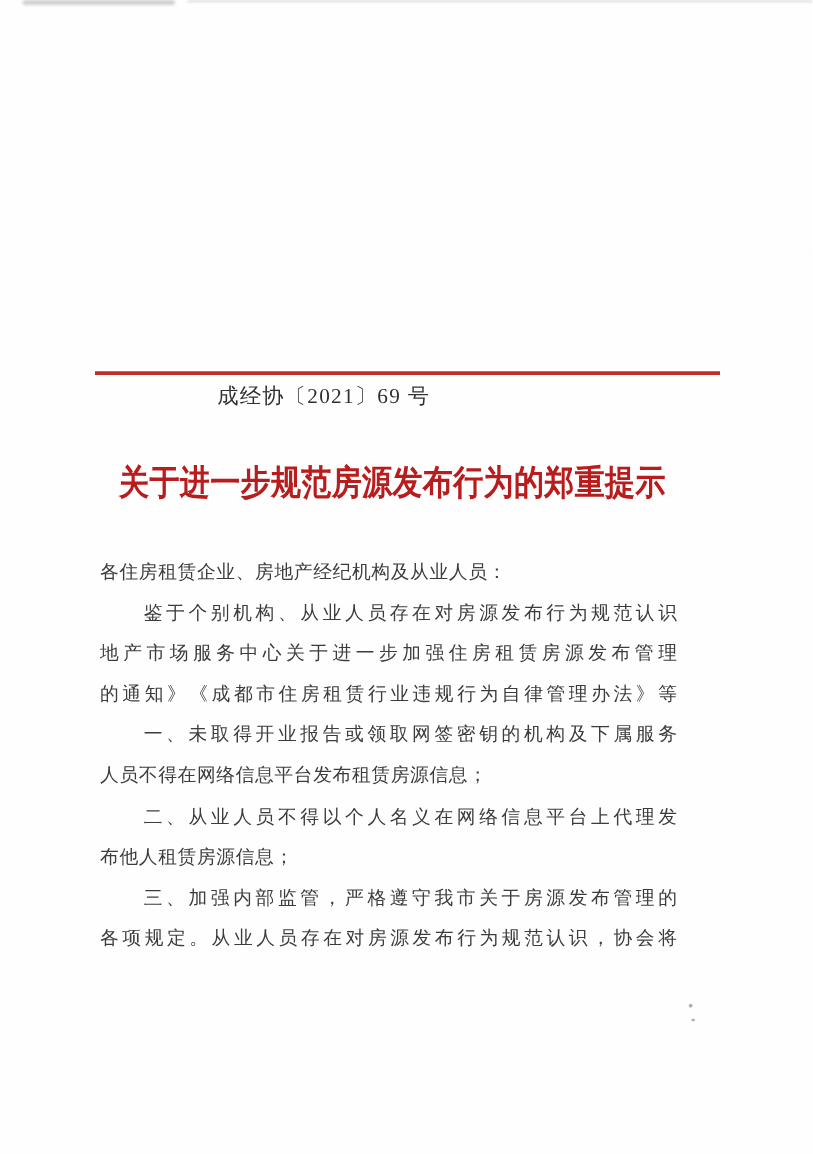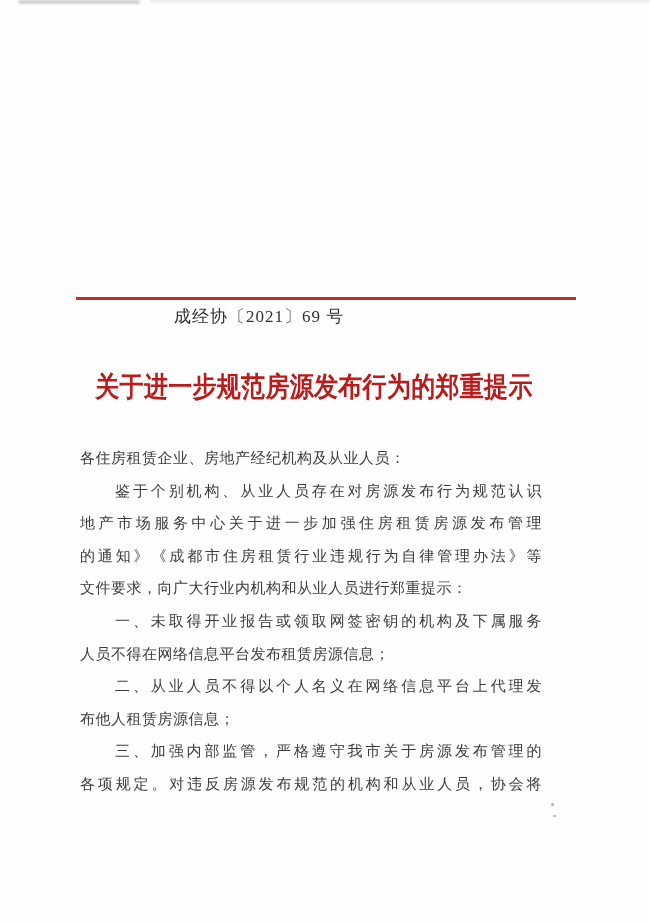--- a/index.html
+++ b/index.html
@@ -119,22 +119,21 @@
 
   <div class="doc-title">
     <span class="stretch-wrap">关于进一步规范房源发布行为的郑重提示</span>
   </div>
 
   <div class="body-text" style="color: rgb(60, 60, 60);">
       <div class="bline">各住房租赁企业、房地产经纪机构及从业人员：</div>
       <div class="bline indent stretch">鉴于个别机构、从业人员存在对房源发布行为规范认识</div>
       <div class="bline stretch">地产市场服务中心关于进一步加强住房租赁房源发布管理</div>
       <div class="bline stretch">的通知》《成都市住房租赁行业违规行为自律管理办法》等</div>
-      <div class="bline">文件要求，向广大行业内机构和从业人员进行郑重提示：</div>
       <div class="bline indent stretch">一、未取得开业报告或领取网签密钥的机构及下属服务</div>
       <div class="bline">人员不得在网络信息平台发布租赁房源信息；</div>
       <div class="bline indent stretch">二、从业人员不得以个人名义在网络信息平台上代理发</div>
       <div class="bline">布他人租赁房源信息；</div>
       <div class="bline indent stretch">三、加强内部监管，严格遵守我市关于房源发布管理的</div>
-      <div class="bline stretch">各项规定。对违反房源发布规范的机构和从业人员，协会将</div>
+      <div class="bline stretch">各项规定。从业人员存在对房源发布行为规范认识，协会将</div>
     </div>
 
 </div>
 
 </body></html>

